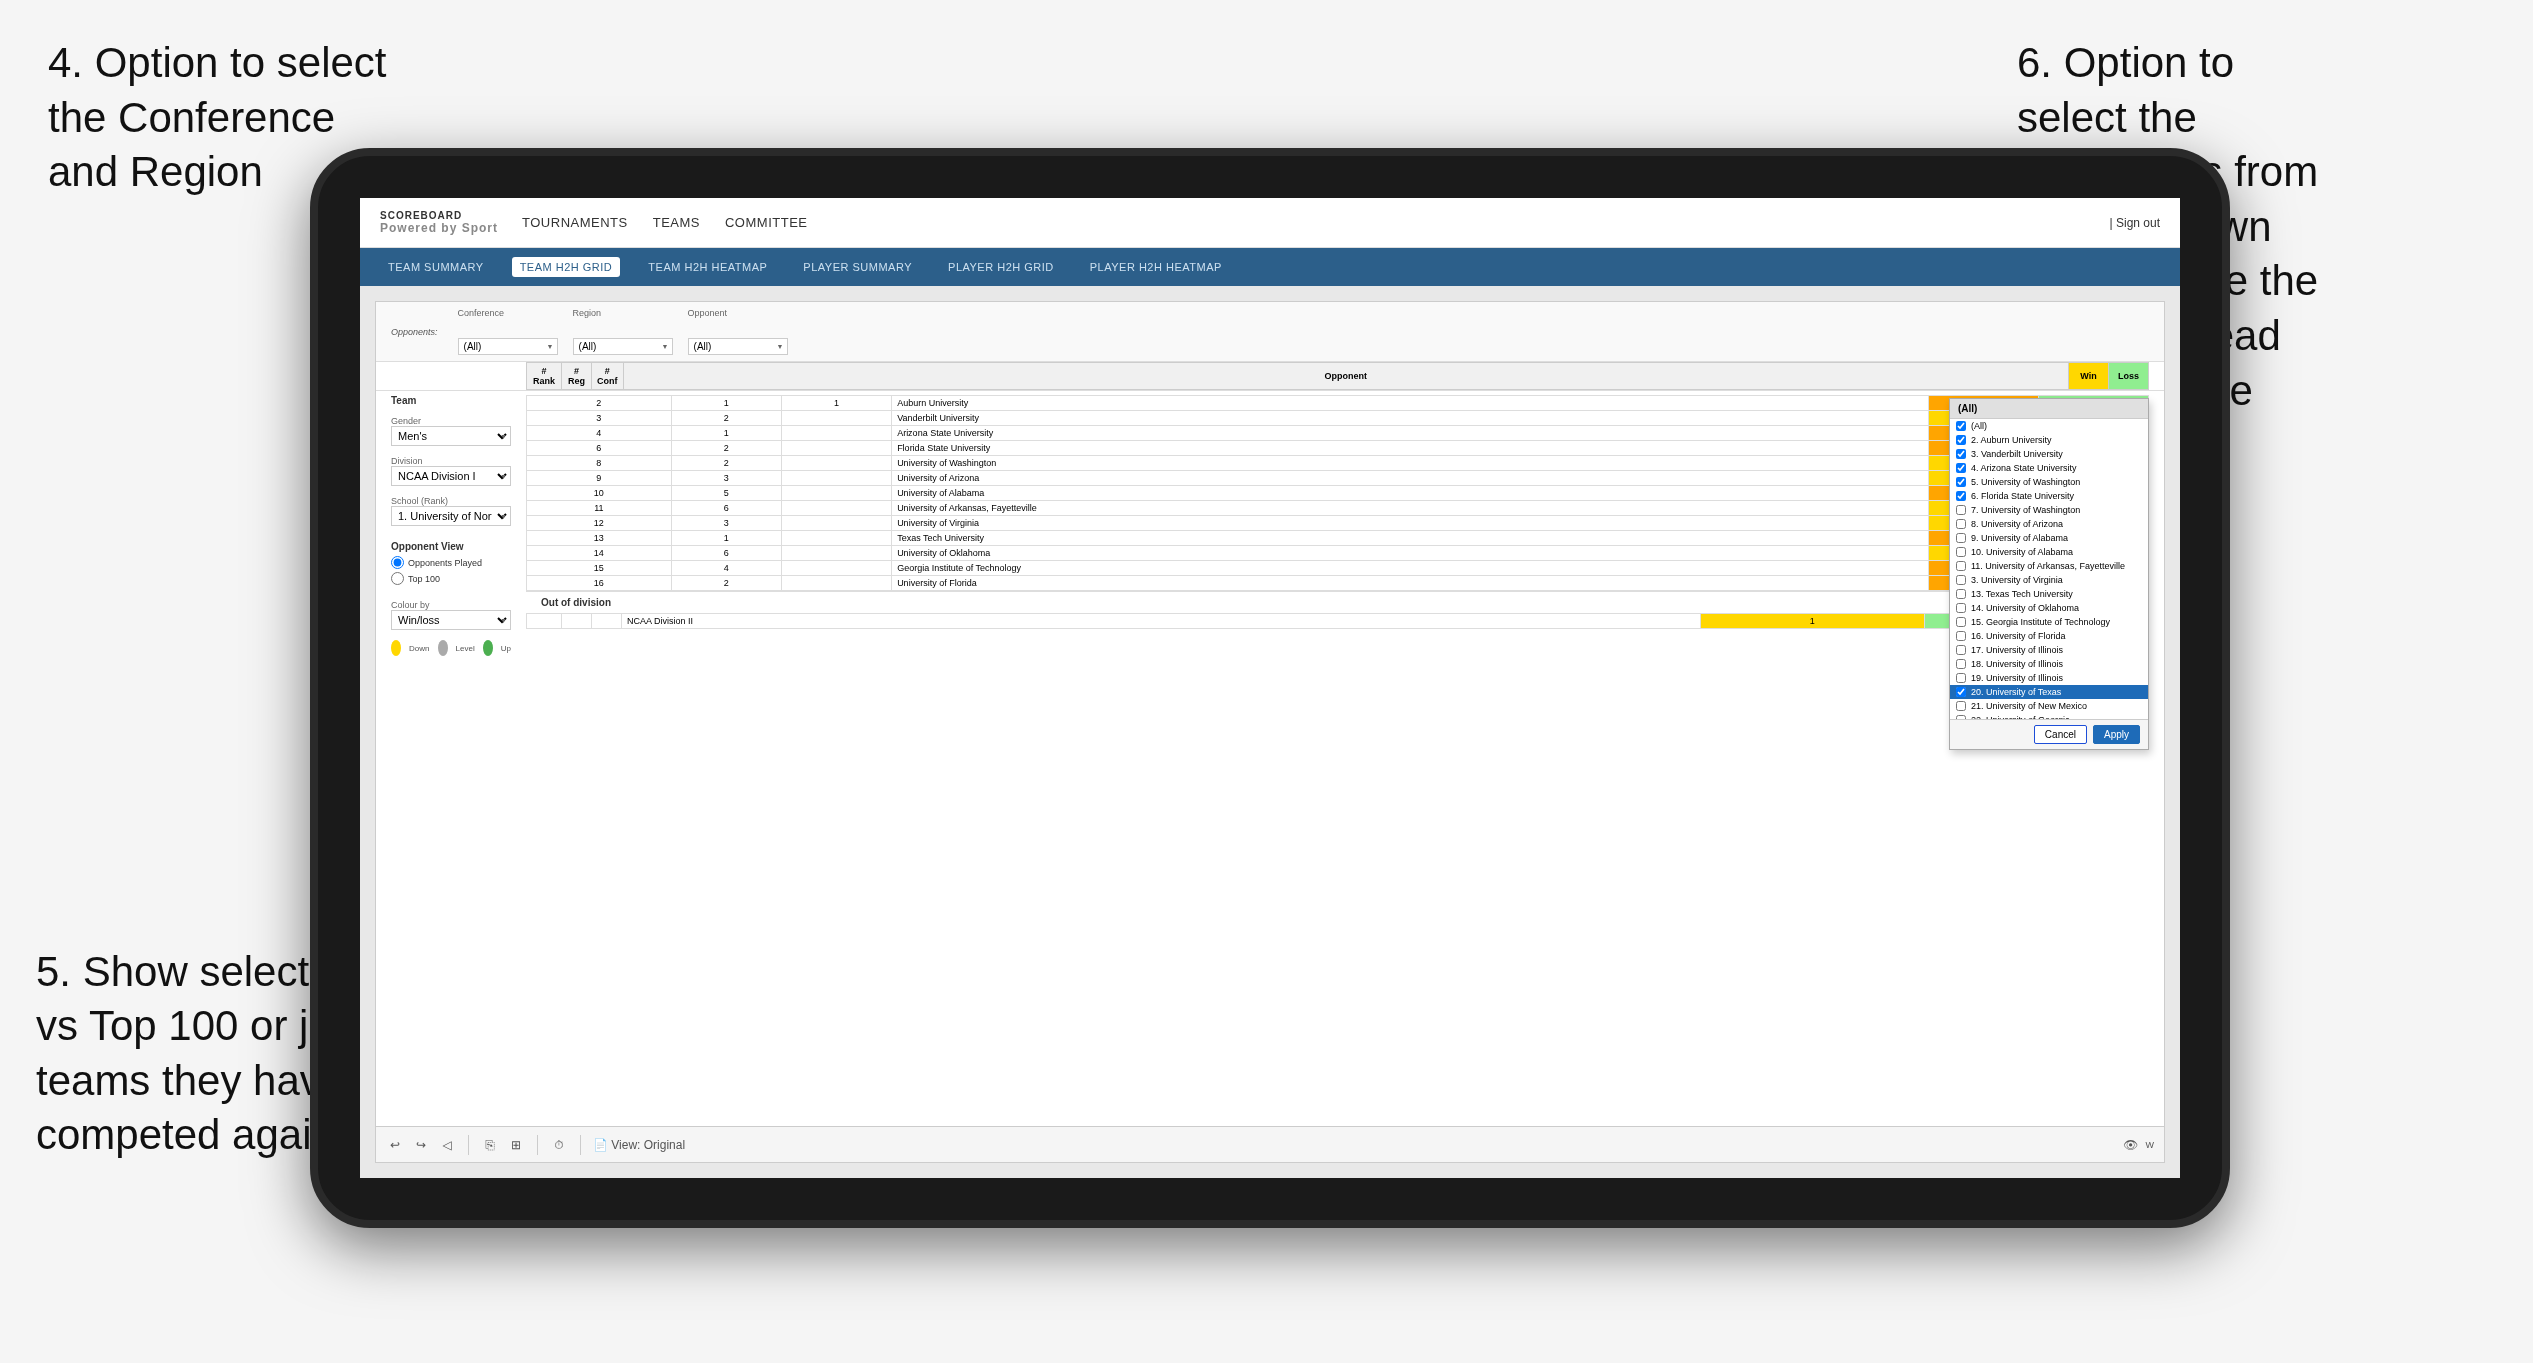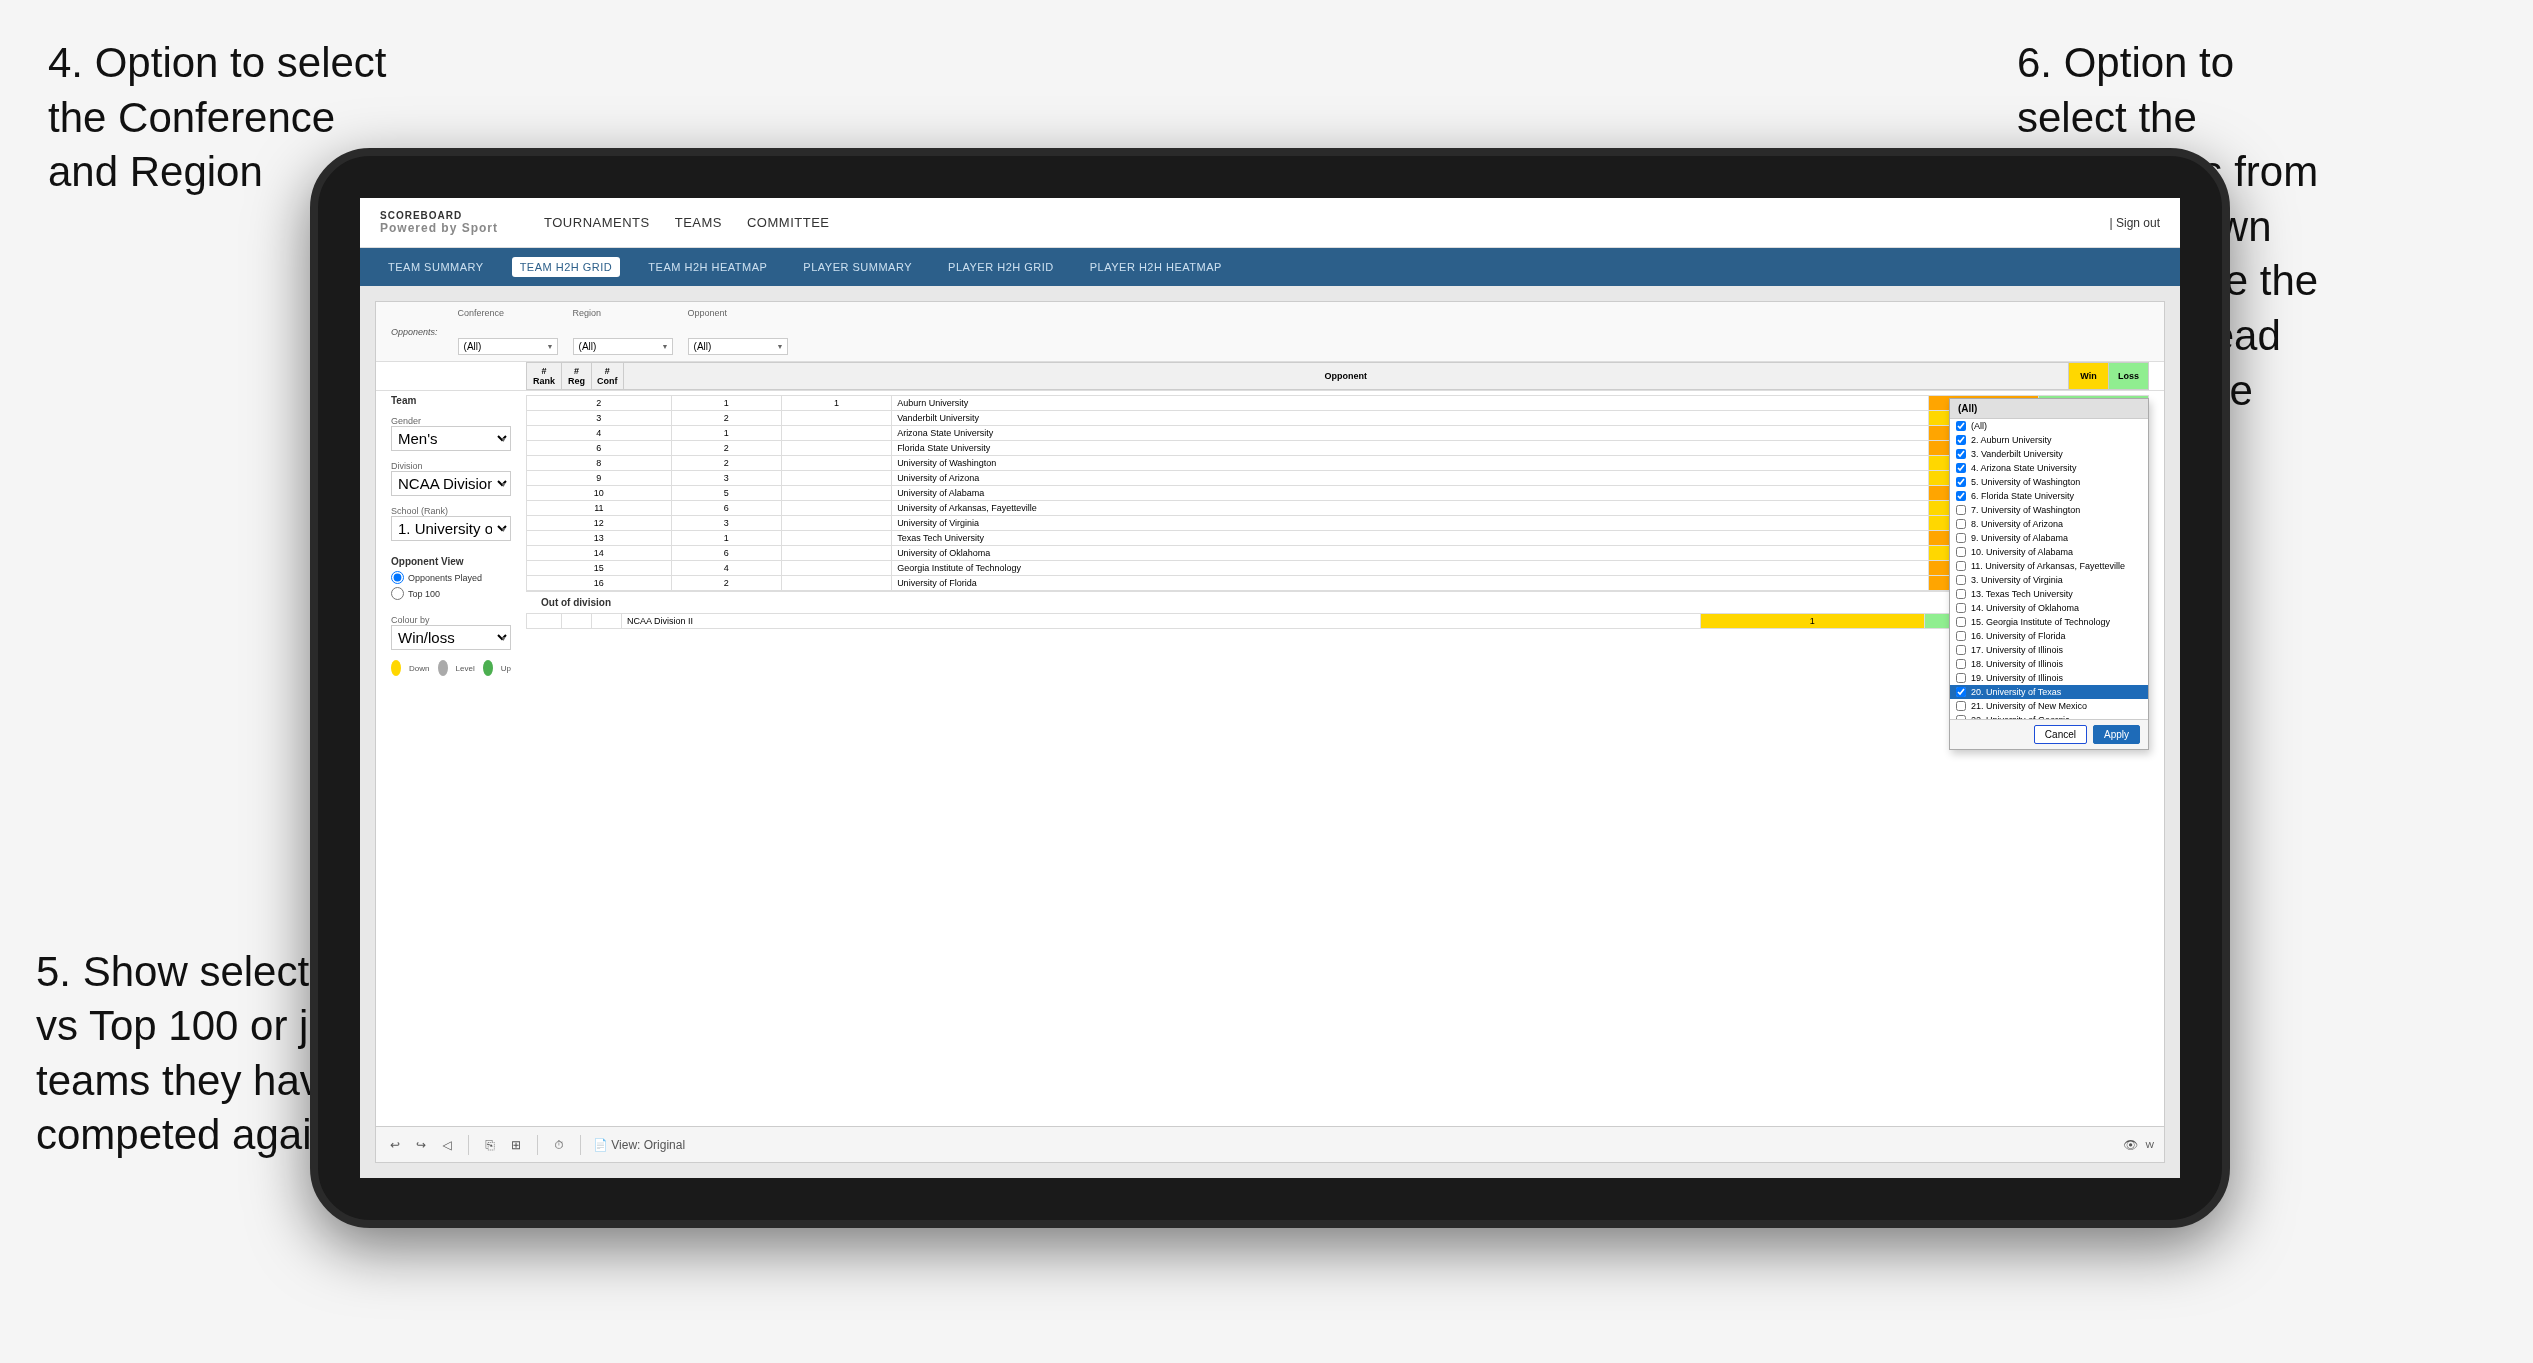--- a/index.html
+++ b/index.html
@@ -66,21 +66,21 @@
       background: #fff;
       border-bottom: 1px solid #ddd;
       padding: 0 20px;
       height: 50px;
     }
 
     .logo {
       font-weight: bold;
       font-size: 18px;
       color: #1a73e8;
-      margin-right: 46px;
+      margin-right: 24px;
       letter-spacing: 1px;
     }
     .logo span { color: #333; font-size: 10px; display: block; }
 
     .nav-item {
       font-size: 13px;
       color: #333;
       margin-right: 25px;
       cursor: pointer;
       padding: 5px 0;
@@ -198,21 +198,21 @@
       width: 120px;
       flex-shrink: 0;
       font-size: 9px;
       color: #333;
     }
 
     .sidebar-section { margin-bottom: 10px; }
     .sidebar-section-title { font-weight: bold; font-size: 10px; margin-bottom: 4px; }
     .sidebar-dropdown {
       width: 100%;
-      font-size: 15px;
+      font-size: 11px;
       border: 1px solid #ccc;
       padding: 2px;
       background: #fff;
     }
 
     .radio-group { margin-top: 4px; }
     .radio-row { display: flex; align-items: center; gap: 4px; margin-bottom: 3px; font-size: 9px; }
 
     
     .color-legend { display: flex; gap: 8px; margin-top: 8px; align-items: center; }

